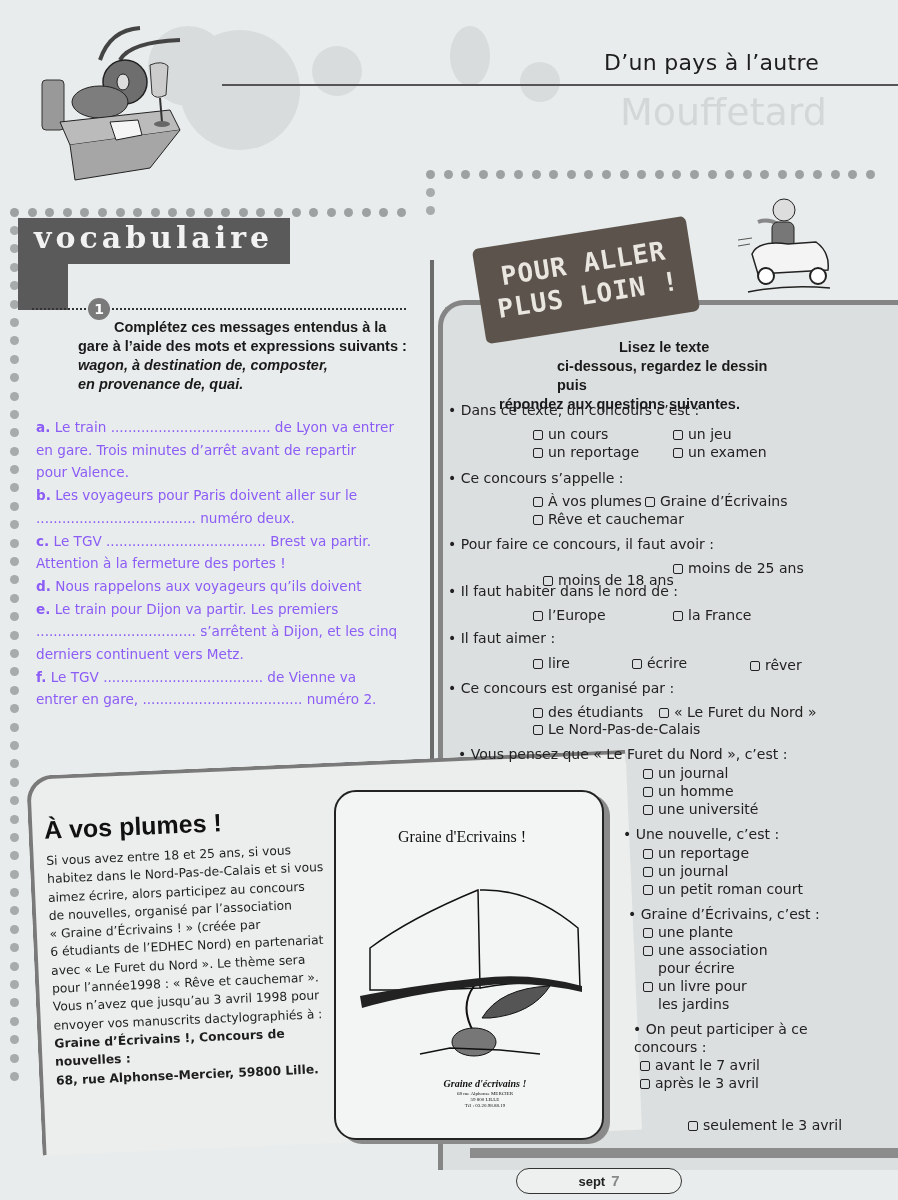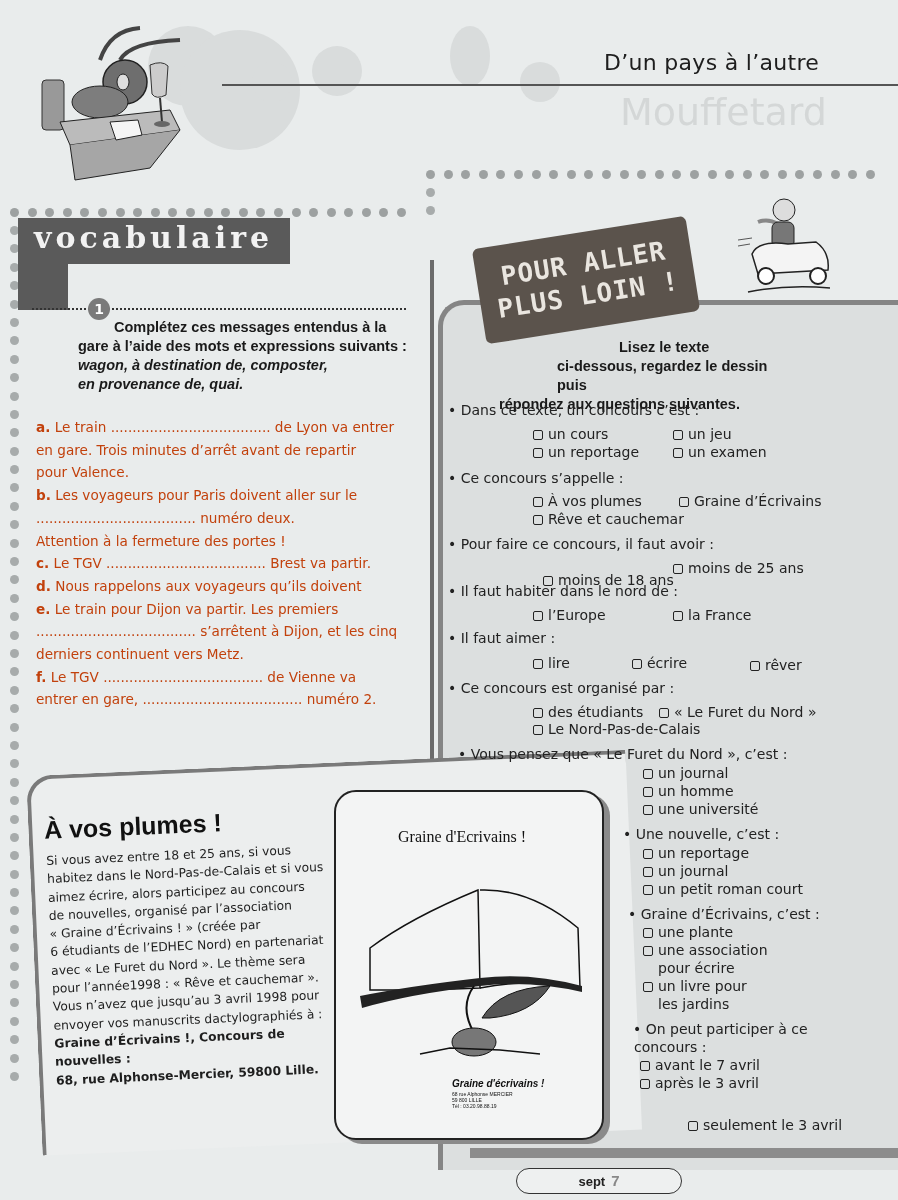--- a/index.html
+++ b/index.html
@@ -53,21 +53,21 @@
   .instruction {
     position: absolute; left: 78px; top: 318px; width: 345px;
     font-family: "Liberation Sans", sans-serif; font-weight: bold; font-size: 14.5px; line-height: 19px;
     color: #1a1a1a;
   }
   .instruction .indent { padding-left: 36px; display: block; }
   .instruction .words { font-style: italic; display: block; }
 
   .sentences {
     position: absolute; left: 36px; top: 416px; width: 390px;
-    font-family: "DejaVu Sans", sans-serif; font-size: 13.6px; line-height: 22.7px; color: #c2410c;
+    font-family: "DejaVu Sans", sans-serif; font-size: 13.6px; line-height: 22.7px; color: #8b5cf6;
   }
   .sentences b { font-weight: bold; }
   .line { display: block; white-space: nowrap; }
 
   
   .pal-panel {
     position: absolute; left: 438px; top: 300px; width: 470px; height: 870px;
     border-top: 5px solid #858585; border-left: 5px solid #858585; border-top-left-radius: 26px;
     background: #dcdfdf;
   }
@@ -117,22 +117,22 @@
     position: absolute; left: 334px; top: 790px; width: 270px; height: 350px;
     background: #f3f4f4; border: 2px solid #222; border-radius: 22px;
     box-shadow: 6px 4px 0 #8a8a8a;
   }
   .poster-title {
     position: absolute; left: 398px; top: 828px;
     font-family: "Liberation Serif", serif; font-size: 16px; color: #111;
   }
   .poster-art { position: absolute; left: 350px; top: 868px; width: 240px; height: 190px; }
   .poster-foot {
-    position: absolute; left: 452px; top: 1080px; width: 110px; 
-    font-family: Liberation Sans, sans-serif; color: #111; line-height: 8px;
+    position: absolute; left: 430px; top: 1080px; width: 110px; text-align: center;
+    font-family: Liberation Serif, serif; color: #111; line-height: 8px;
   }
   .poster-foot .name { font-size: 10px; font-weight: bold; font-style: italic; display: block; margin-bottom: 3px; }
   .poster-foot .small { font-size: 5px; display: block; line-height: 6px; }
 
   
   .page-pill {
     position: absolute; left: 516px; top: 1168px; width: 166px; height: 26px;
     border: 1.5px solid #333; border-radius: 14px; background: #eef0f0; text-align: center;
     font-family: "Liberation Sans", sans-serif; font-size: 13px; font-weight: bold; line-height: 23px; color: #222;
   }
@@ -290,22 +290,22 @@
   <span class="words">wagon, à destination de, composter,</span>
   <span class="words">en provenance de, quai.</span>
 </div>
 
 <div class="sentences">
   <span class="line"><b>a.</b> <span>Le train ..................................... de Lyon va entrer</span></span>
   <span class="line">en gare. Trois minutes d’arrêt avant de repartir</span>
   <span class="line">pour Valence.</span>
   <span class="line"><b>b.</b> <span>Les voyageurs pour Paris doivent aller sur le</span></span>
   <span class="line">..................................... numéro deux.</span>
+  <span class="line"><b>c.</b> <span>Le TGV ..................................... Brest va partir.</span></span>
   <span class="line">Attention à la fermeture des portes !</span>
-  <span class="line"><b>c.</b> <span>Le TGV ..................................... Brest va partir.</span></span>
   <span class="line"><b>d.</b> <span>Nous rappelons aux voyageurs qu’ils doivent</span></span>
   <span class="line"><b>e.</b> <span>Le train pour Dijon va partir. Les premiers</span></span>
   <span class="line">..................................... s’arrêtent à Dijon, et les cinq</span>
   <span class="line">derniers continuent vers Metz.</span>
   <span class="line"><b>f.</b> <span>Le TGV ..................................... de Vienne va</span></span>
   <span class="line">entrer en gare, ..................................... numéro 2.</span>
 </div>
 
 <div class="pal-panel"></div>
 <div class="pal-badge">
@@ -332,21 +332,21 @@
 </div>
 
 <div class="q" style="left:448px;top:402px;">• Dans ce texte, un concours c’est :</div>
 <div class="opt" style="left:533px;top:426px;"><span class="box"></span><span>un cours</span></div>
 <div class="opt" style="left:673px;top:426px;"><span class="box"></span><span>un jeu</span></div>
 <div class="opt" style="left:533px;top:444px;"><span class="box"></span><span>un reportage</span></div>
 <div class="opt" style="left:673px;top:444px;"><span class="box"></span><span>un examen</span></div>
 
 <div class="q" style="left:448px;top:470px;">• Ce concours s’appelle :</div>
 <div class="opt" style="left:533px;top:493px;"><span class="box"></span><span>À vos plumes</span></div>
-<div class="opt" style="left:679px;top:493px;"><span class="box"></span><span>Graine d’Écrivains</span></div>
+<div class="opt" style="left:645px;top:493px;"><span class="box"></span><span>Graine d’Écrivains</span></div>
 <div class="opt" style="left:533px;top:511px;"><span class="box"></span><span>Rêve et cauchemar</span></div>
 
 <div class="q" style="left:448px;top:536px;">• Pour faire ce concours, il faut avoir :</div>
 <div class="opt" style="left:533px;top:572px;margin-left:10px;"><span class="box"></span><span>moins de 18 ans</span></div>
 <div class="opt" style="left:673px;top:560px;"><span class="box"></span><span>moins de 25 ans</span></div>
 
 <div class="q" style="left:448px;top:583px;">• Il faut habiter dans le nord de :</div>
 <div class="opt" style="left:533px;top:607px;"><span class="box"></span><span>l’Europe</span></div>
 <div class="opt" style="left:673px;top:607px;"><span class="box"></span><span>la France</span></div>
 

